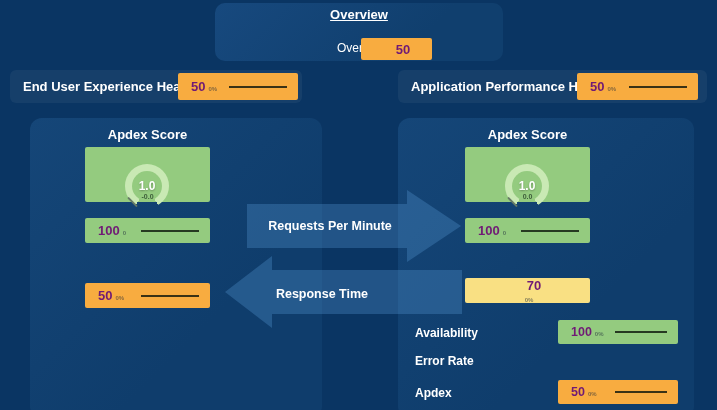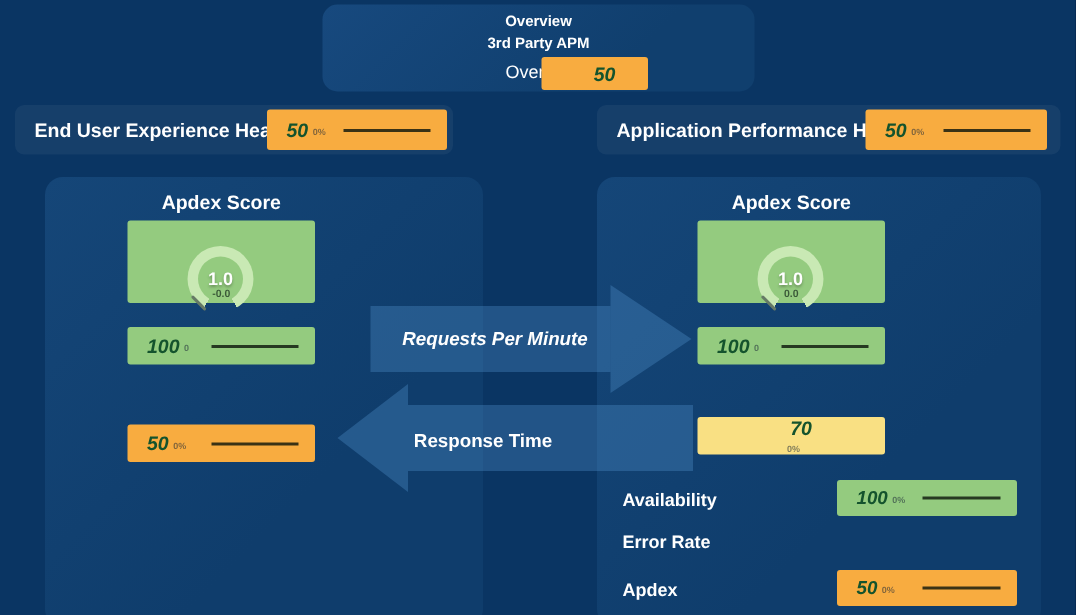--- a/index.html
+++ b/index.html
@@ -2,21 +2,21 @@
 <html><head>
 <meta charset="utf-8">
 <style>
   html,body{margin:0;padding:0;background:#06264a;}
   *{box-sizing:border-box;font-family:"Liberation Sans", sans-serif;}
   .canvas{position:relative;width:717px;height:410px;background:#0a3563;overflow:hidden;}
 
   
   .header-card{position:absolute;left:215px;top:3px;width:288px;height:58px;border-radius:10px;
     background:linear-gradient(135deg,#17497e 0%,#103f6e 70%);}
-  .h-title{color:#fff;font-weight:bold;font-size:10px;text-align:center;line-height:15px;}
+  .h-title{color:#fff;font-weight:bold;font-size:13px;text-align:center;line-height:15px;text-decoration:underline;}
   .h-title.first{margin-top:4px;}
   .h-row{position:absolute;left:0;top:34px;width:100%;height:24px;}
   .h-label{position:absolute;left:56px;top:4px;width:142px;text-align:right;color:#fff;font-size:12px;}
   .header-badge{left:146px;top:1px;width:71px;height:22px;justify-content:center;}
   .header-badge .num{font-size:15px;margin:0;}
 
   
   .bar{position:absolute;top:70px;height:33px;border-radius:6px;background:rgba(255,255,255,0.05);}
   .bar-left{left:10px;width:292px;}
   .bar-right{left:398px;width:309px;}
@@ -45,21 +45,21 @@
   .gauge-val{position:absolute;left:0;top:0;width:44px;height:44px;display:flex;align-items:center;
     justify-content:center;color:#fff;font-weight:bold;font-size:12px;z-index:3;text-shadow:0 1px 2px rgba(0,0,0,.3);}
   .gauge-delta{position:absolute;left:0;right:0;bottom:2px;text-align:center;font-size:7px;
     font-weight:bold;color:rgba(20,40,25,.7);}
 
   
   .badge{position:absolute;display:flex;align-items:center;border-radius:2px;}
   .green{background:#94cb7f;}
   .orange{background:#f8ac40;}
   .yellow{background:#f9e083;flex-direction:column;}
-  .badge .num{font-weight:bold;color:#14532d;font-size:13px;margin-left:13px;font-style:italic;}
+  .badge .num{font-weight:bold;color:#701a75;font-size:13px;margin-left:13px;}
   .badge .delta{font-size:6px;font-weight:bold;color:rgba(27,40,56,.55);margin-left:3px;margin-top:4px;}
   .badge .line{margin-left:auto;margin-right:11px;width:58px;height:2px;background:rgba(10,20,10,.8);}
   .metric-1{top:100px;width:125px;height:25px;}
   .metric-2{width:125px;height:25px;}
   .panel-left  .metric-1,.panel-left  .metric-2{left:55px;}
   .panel-right .metric-1,.panel-right .metric-2{left:67px;}
   .panel-left  .metric-2{top:165px;}
   .panel-right .metric-2{top:160px;}
 
   
@@ -74,31 +74,30 @@
   
   .arrow-body{position:absolute;background:rgba(82,148,204,0.34);}
   .arrow-head{position:absolute;width:0;height:0;}
   .rpm-body{left:247px;top:204px;width:160px;height:44px;}
   .rpm-head{left:407px;top:190px;border-left:54px solid rgba(82,148,204,0.34);
     border-top:36px solid transparent;border-bottom:36px solid transparent;}
   .rt-body{left:272px;top:270px;width:190px;height:44px;}
   .rt-head{left:225px;top:256px;border-right:47px solid rgba(82,148,204,0.34);
     border-top:36px solid transparent;border-bottom:36px solid transparent;}
   .arrow-label{position:absolute;color:#fff;font-weight:bold;font-size:12.5px;text-align:center;z-index:4;}
-  .rpm-label{left:250px;top:219px;width:160px;font-style:italic;}
+  .rpm-label{left:250px;top:219px;width:160px;}
   .rt-label{left:252px;top:287px;width:140px;}
 </style>
 </head>
 <body>
 
 <div class="canvas">
 
   <div class="header-card">
     <div class="h-title first">Overview</div>
-    <div class="h-title">3rd Party APM</div>
     <div class="h-row">
       <span class="h-label">Overall Health</span>
       <div class="badge orange header-badge">
         <span class="num">50</span>
       </div>
     </div>
   </div>
 
   <div class="bar bar-left">
     <span class="bar-label">End User Experience Health</span>

